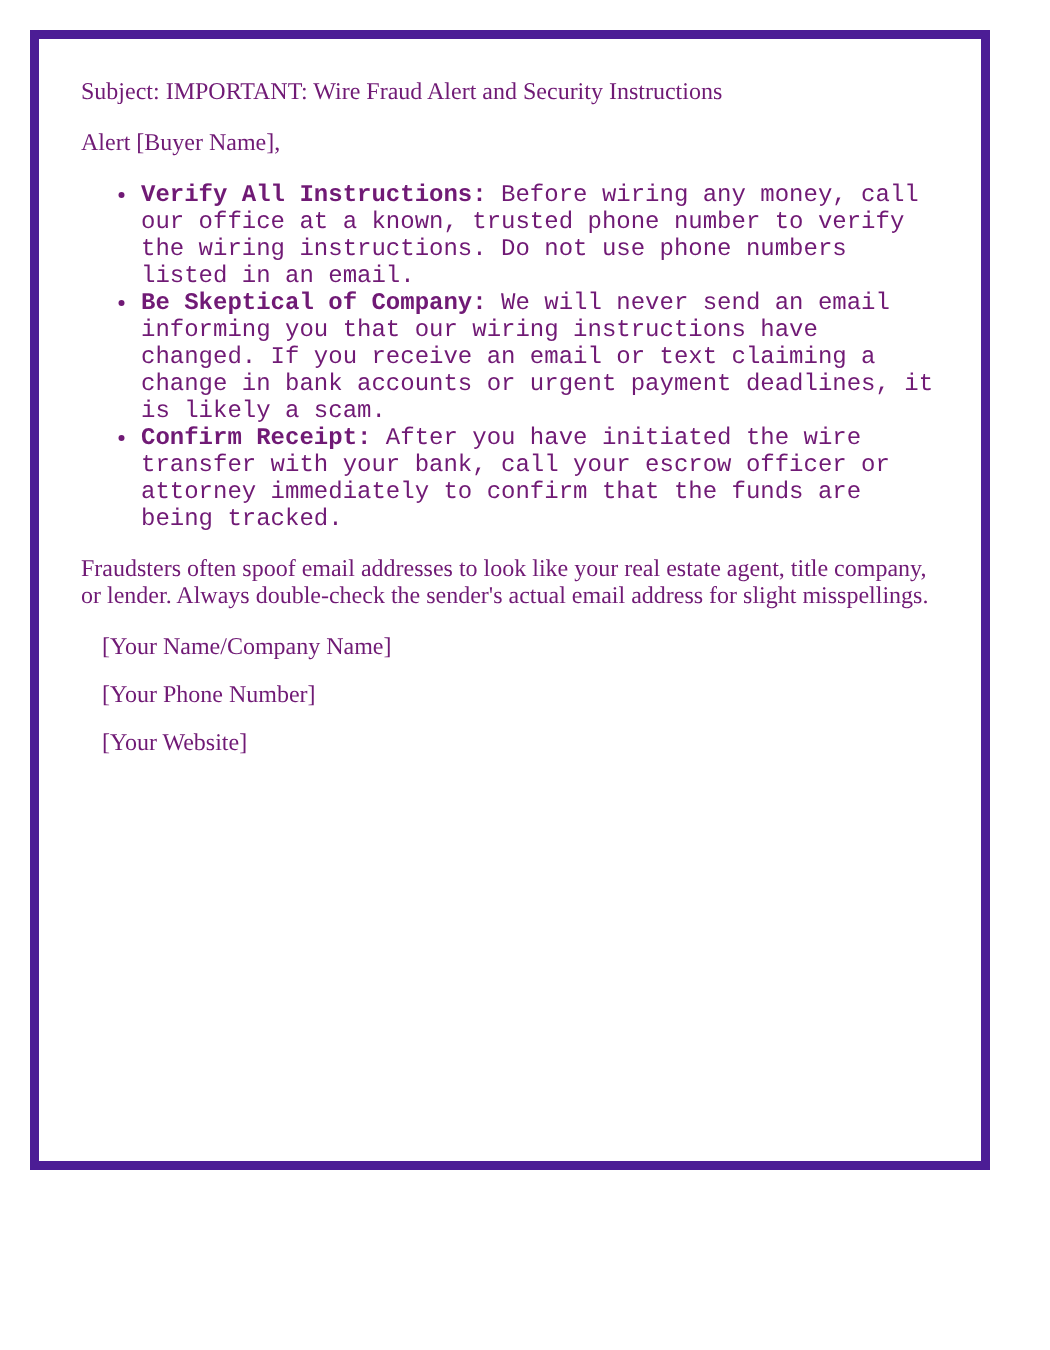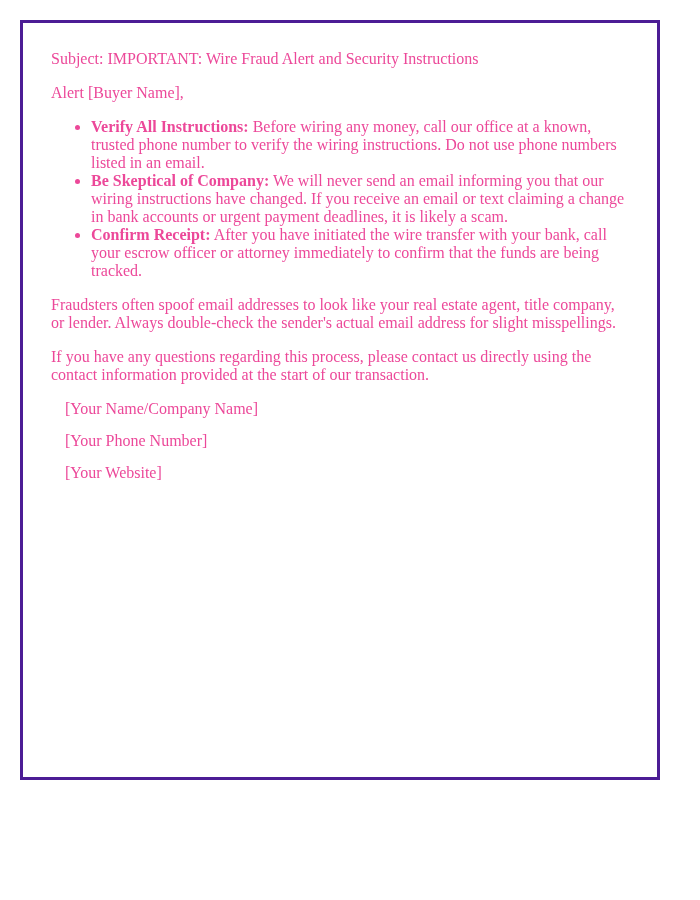--- a/index.html
+++ b/index.html
@@ -1,45 +1,44 @@
 <!DOCTYPE html>
 <html><head>
   <meta charset="utf-8">
   <style>
     html, body { margin: 0; padding: 0; background: #ffffff; }
     body { width: 700px; height: 900px; position: relative; }
     .page {
       position: absolute;
       left: 20px; top: 20px;
       width: 640px; height: 760px;
-      border: 3px solid #4c1d95;
+      border: 6px solid #4c1d95;
       box-sizing: border-box;
       padding: 27px 28px 0 28px;
       font-family: "Liberation Serif", serif;
       font-size: 16px;
       line-height: 18px;
-      color: #ec4899;
+      color: #701a75;
     }
     p { margin: 0 0 16px 0; }
     ul { margin: 0 0 16px 0; padding-left: 40px; }
-    li { margin: 0; }
+    li { margin: 0; font-family: Liberation Mono, monospace; }
     b { font-weight: bold; }
     .sig p { margin: 14px; }
   </style>
 </head>
 <body>
 
 <div class="page">
   <p>Subject: IMPORTANT: Wire Fraud Alert and Security Instructions</p>
   <p>Alert [Buyer Name],</p>
   <ul>
     <li><b>Verify All Instructions:</b><span> Before wiring any money, call our office at a known, trusted phone number to verify the wiring instructions. Do not use phone numbers listed in an email.</span></li>
     <li><b>Be Skeptical of Company:</b><span> We will never send an email informing you that our wiring instructions have changed. If you receive an email or text claiming a change in bank accounts or urgent payment deadlines, it is likely a scam.</span></li>
     <li><b>Confirm Receipt:</b><span> After you have initiated the wire transfer with your bank, call your escrow officer or attorney immediately to confirm that the funds are being tracked.</span></li>
   </ul>
   <p>Fraudsters often spoof email addresses to look like your real estate agent, title company, or lender. Always double-check the sender's actual email address for slight misspellings.</p>
-  <p>If you have any questions regarding this process, please contact us directly using the contact information provided at the start of our transaction.</p>
   <div class="sig">
     <p>[Your Name/Company Name]</p>
     <p>[Your Phone Number]</p>
     <p>[Your Website]</p>
   </div>
 </div>
 
 </body></html>

